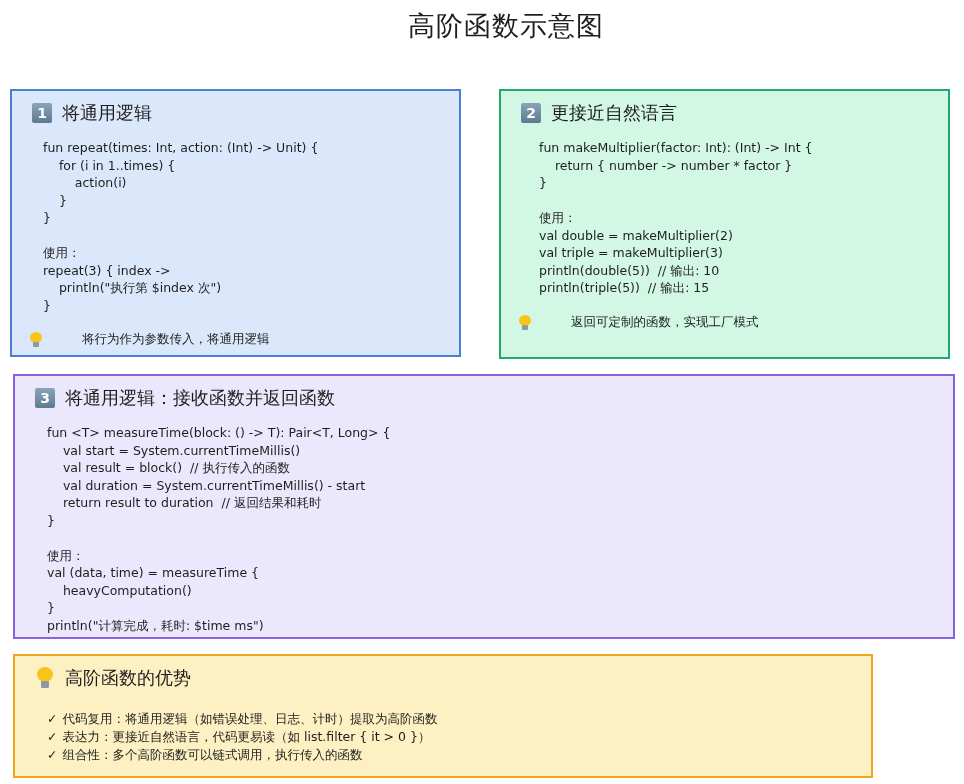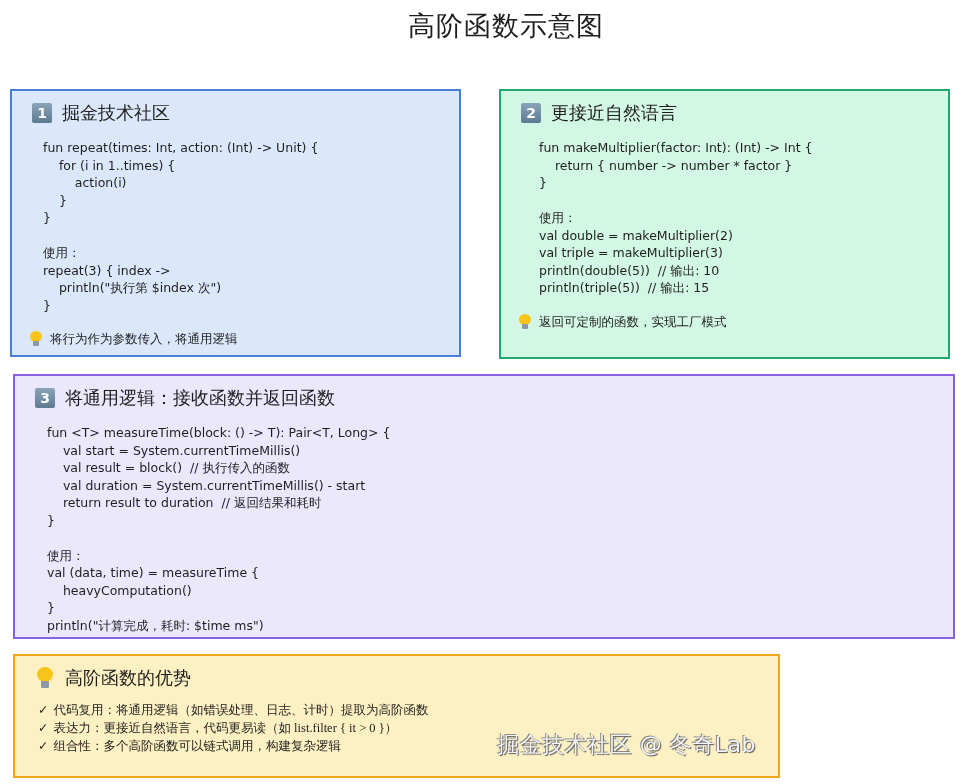--- a/index.html
+++ b/index.html
@@ -28,21 +28,21 @@
   }
   .panel {
     position: absolute;
     box-sizing: border-box;
     border-width: 2px;
     border-style: solid;
   }
   .panel-1 { left: 10px;  top: 89px;  width: 451px; height: 268px; background: #dbe8fb; border-color: #4a7fd6; }
   .panel-2 { left: 499px; top: 89px;  width: 451px; height: 270px; background: #d3f7e5; border-color: #22a86e; }
   .panel-3 { left: 13px;  top: 374px; width: 942px; height: 265px; background: #ebe7fc; border-color: #8a5fe0; }
-  .panel-4 { left: 13px;  top: 654px; width: 767px; height: 124px; background: #fdf0c2; border-color: #f0a51c; }
+  .panel-4 { left: 13px;  top: 654px; width: 860px; height: 124px; background: #fdf0c2; border-color: #f0a51c; }
 
   .panel-head {
     position: absolute;
     display: flex;
     align-items: center;
     font-size: 18px;
     color: #1e1e1e;
     white-space: nowrap;
   }
   .num-badge {
@@ -92,32 +92,33 @@
     font-family: "DejaVu Sans", "Liberation Sans", sans-serif;
     font-size: 12.5px;
     line-height: 17.5px;
     white-space: pre;
     color: #1e1e1e;
   }
   .note {
     position: absolute;
     font-size: 12.5px;
     display: flex;
+    align-items: center;
     white-space: nowrap;
+    gap: 32px;
   }
   .adv-list {
     position: absolute;
     left: 20px;
     top: 42px;
-    margin: 3px;
+    margin: 12px;
     padding: 0;
     list-style: none;
     font-size: 12.5px;
     line-height: 18px;
-    font-family: Liberation Serif, serif;
   }
   .adv-list li { white-space: nowrap; }
   .check { margin-right: 5px; }
   .watermark {
     position: absolute;
     right: 22px;
     bottom: 16px;
     font-size: 22px;
     color: #f4f4f4;
     text-shadow: 1px 1px 1px #555, -1px -1px 0 #888;
@@ -126,21 +127,21 @@
   }
 </style>
 </head>
 <body>
 
 <div class="title">高阶函数示意图</div>
 
 <div class="panel panel-1">
   <div class="panel-head" style="left:20px; top:10px;">
     <span class="num-badge">1</span>
-    <span>掘金技术社区</span>
+    <span>将通用逻辑</span>
   </div>
   <pre class="code" style="left:31px; top:48px;">fun repeat(times: Int, action: (Int) -&gt; Unit) {
     for (i in 1..times) {
         action(i)
     }
 }
 
 使用：
 repeat(3) { index -&gt;
     println("执行第 $index 次")
@@ -191,16 +192,15 @@
 </div>
 
 <div class="panel panel-4">
   <div class="panel-head" style="left:22px; top:10px;">
     <span class="bulb bulb-lg"></span>
     <span>高阶函数的优势</span>
   </div>
   <ul class="adv-list">
     <li><span class="check">✓</span><span>代码复用：将通用逻辑（如错误处理、日志、计时）提取为高阶函数</span></li>
     <li><span class="check">✓</span><span>表达力：更接近自然语言，代码更易读（如 list.filter { it &gt; 0 }）</span></li>
-    <li><span class="check">✓</span><span>组合性：多个高阶函数可以链式调用，构建复杂逻辑</span></li>
+    <li><span class="check">✓</span><span>组合性：多个高阶函数可以链式调用，执行传入的函数</span></li>
   </ul>
-  <div class="watermark">掘金技术社区 @ 冬奇Lab</div>
 </div>
 
 </body></html>

